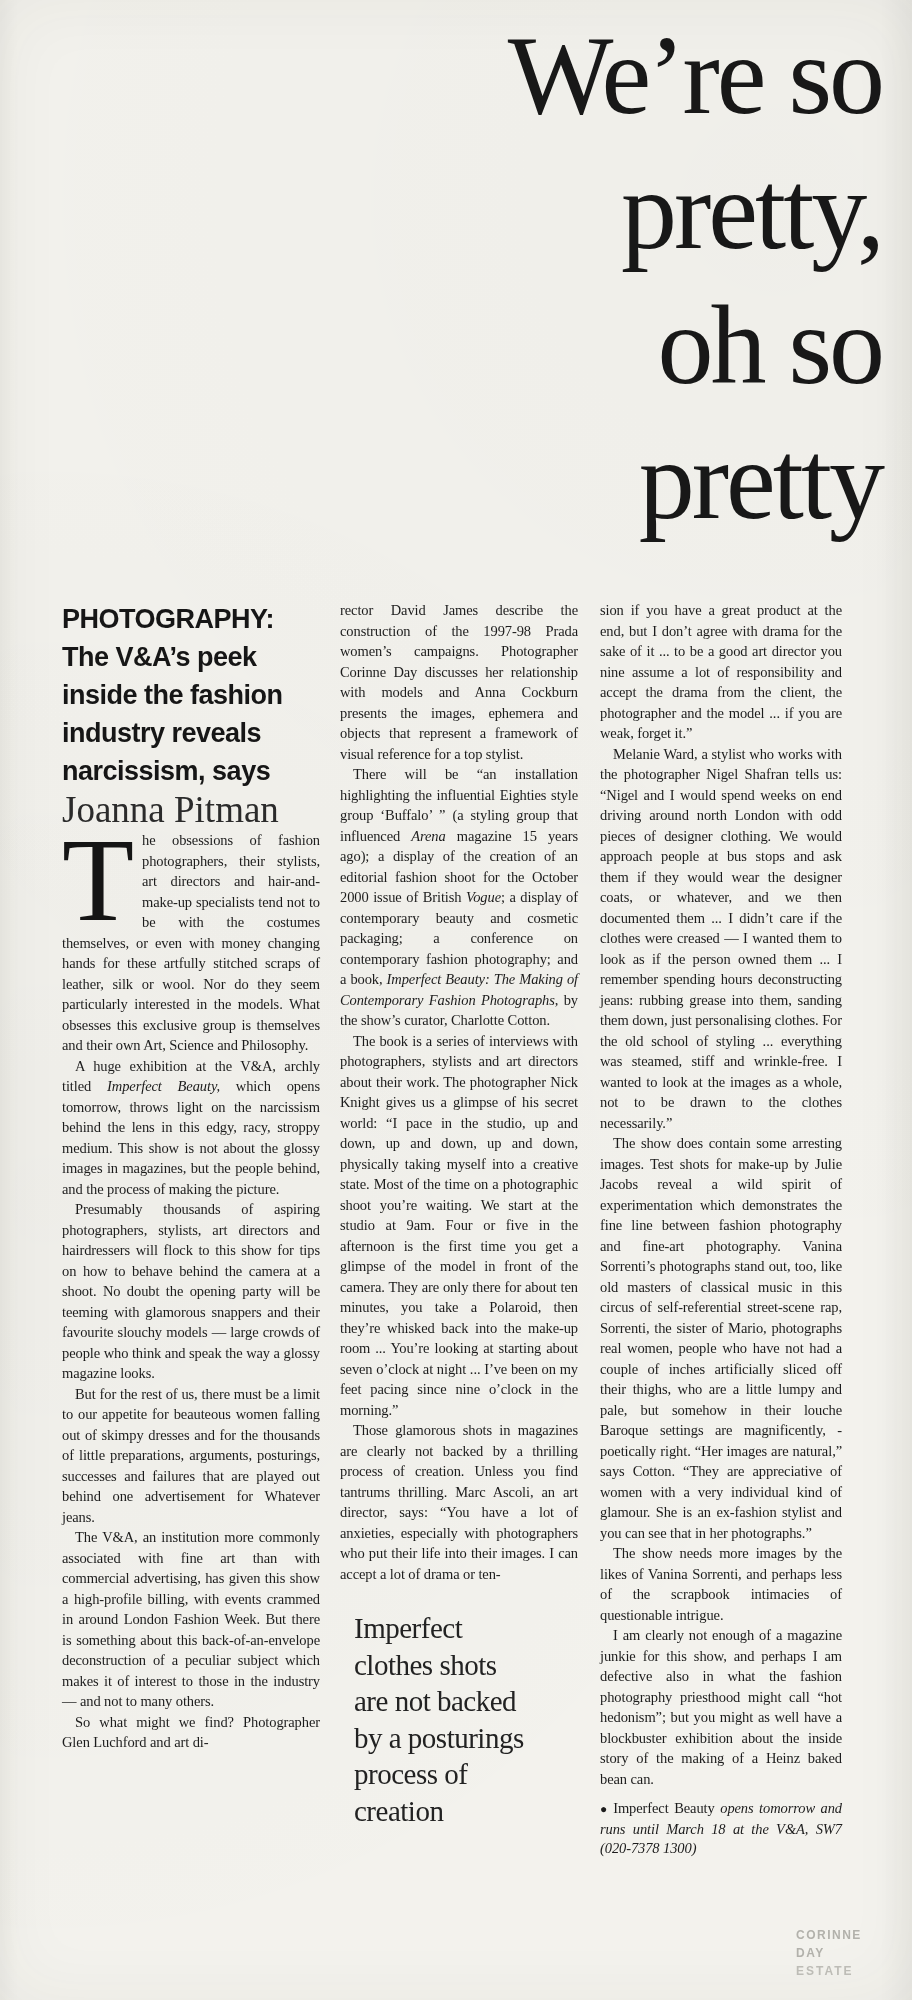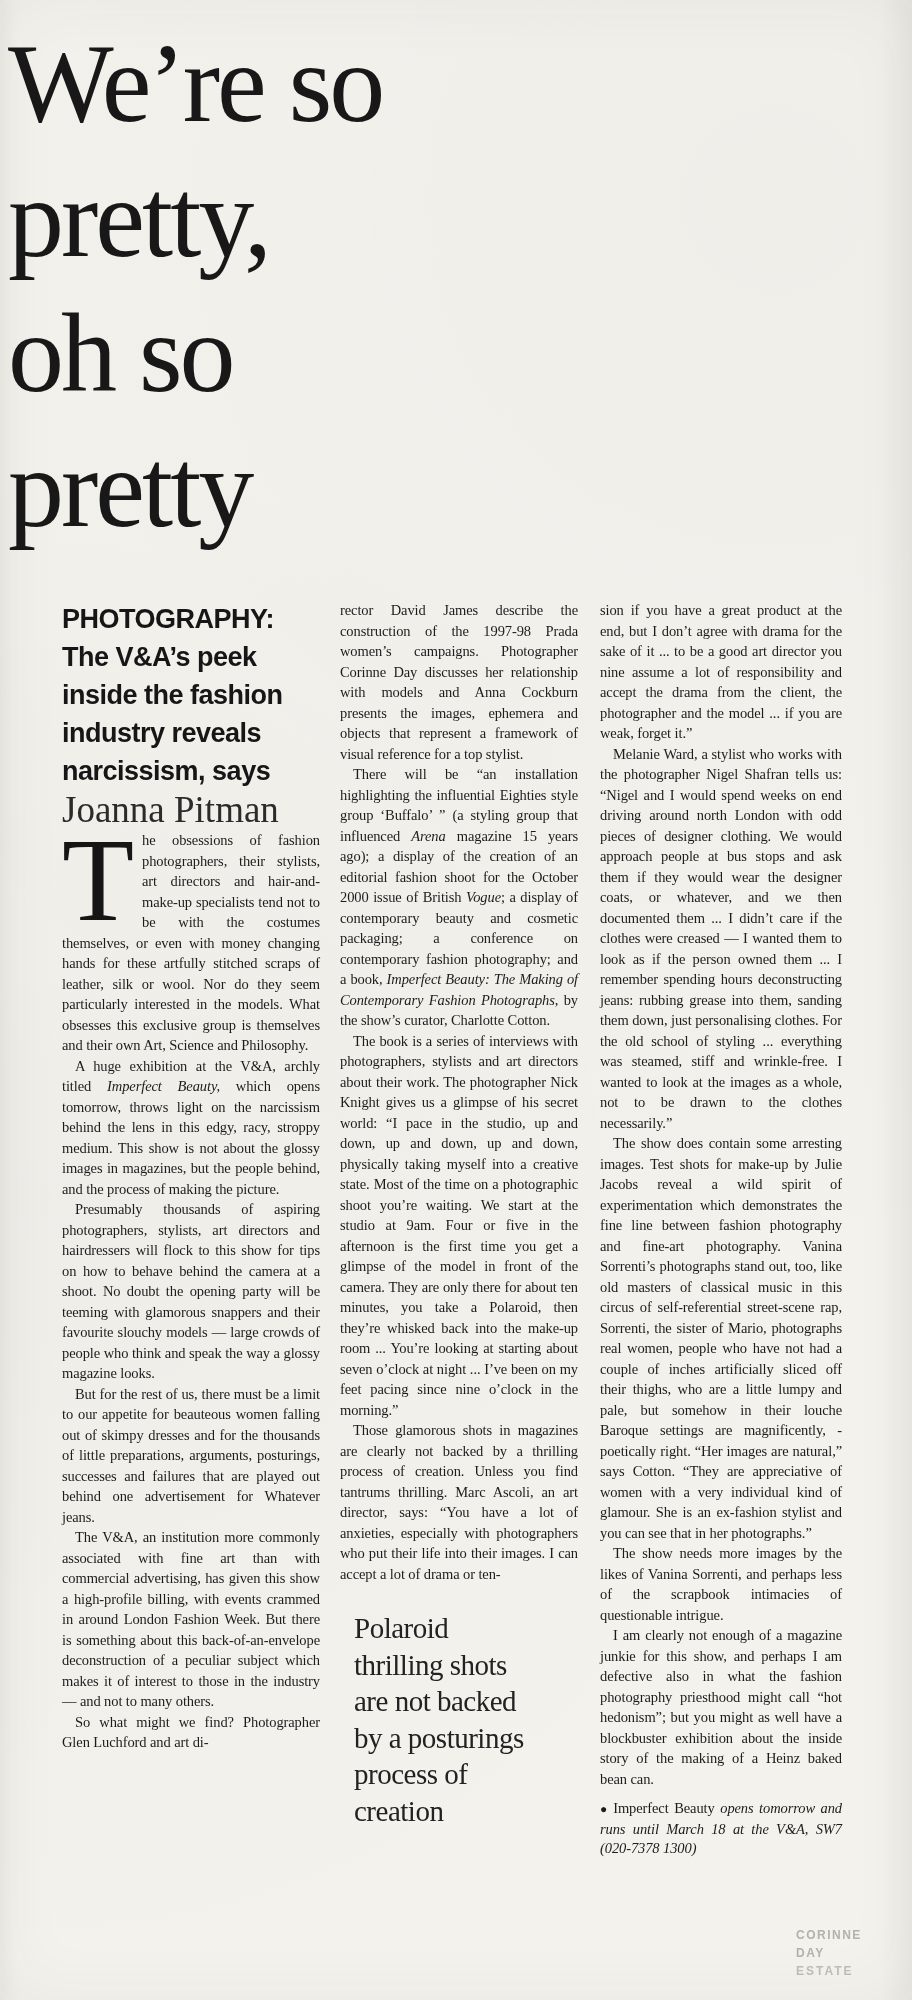--- a/index.html
+++ b/index.html
@@ -11,22 +11,22 @@
       radial-gradient(circle at 85% 10%, rgba(0,0,0,0.015), transparent 60%),
       radial-gradient(circle at 5% 60%, rgba(0,0,0,0.02), transparent 55%),
       linear-gradient(90deg, rgba(0,0,0,0.03) 0, transparent 18px, transparent 880px, rgba(0,0,0,0.04) 100%);
     box-shadow:inset 0 0 70px rgba(60,55,40,0.05);
     overflow:hidden;
     color:#1e1e1e;
     font-family:"Liberation Serif", serif;
   }
   .headline{
     position:absolute;top:8px;left:0;right:30px;
-    margin:8px;
-    text-align:left;
+    margin:0;
+    text-align:right;
     font-family:"Liberation Serif", serif;
     font-weight:normal;
     font-size:112px;
     line-height:135px;
     letter-spacing:-3px;
     color:#181818;
   }
   .content{
     position:absolute;top:600px;left:62px;width:782px;
     display:flex;
@@ -127,22 +127,22 @@
       <p class="body indent">So what might we find? Photographer Glen Luchford and art di-</p>
     </div>
 
     <div class="col col-mid">
       <p class="body">rector David James describe the construction of the 1997-98 Prada women’s campaigns. Photographer Corinne Day discusses her relationship with models and Anna Cockburn presents the images, ephemera and objects that represent a framework of visual reference for a top stylist.</p>
       <p class="body indent"><span>There will be “an installation highlighting the influential Eighties style group ‘Buffalo’ ” (a styling group that influenced </span><span class="ital">Arena</span><span> magazine 15 years ago); a display of the creation of an editorial fashion shoot for the October 2000 issue of British </span><span class="ital">Vogue</span><span>; a display of contemporary beauty and cosmetic packaging; a conference on contemporary fashion photography; and a book, </span><span class="ital">Imperfect Beauty: The Making of Contemporary Fashion Photographs</span><span>, by the show’s curator, Charlotte Cotton.</span></p>
       <p class="body indent">The book is a series of interviews with photographers, stylists and art directors about their work. The photographer Nick Knight gives us a glimpse of his secret world: “I pace in the studio, up and down, up and down, up and down, physically taking myself into a creative state. Most of the time on a photographic shoot you’re waiting. We start at the studio at 9am. Four or five in the afternoon is the first time you get a glimpse of the model in front of the camera. They are only there for about ten minutes, you take a Polaroid, then they’re whisked back into the make-up room ... You’re looking at starting about seven o’clock at night ... I’ve been on my feet pacing since nine o’clock in the morning.”</p>
       <p class="body indent">Those glamorous shots in magazines are clearly not backed by a thrilling process of creation. Unless you find tantrums thrilling. Marc Ascoli, an art director, says: “You have a lot of anxieties, especially with photographers who put their life into their images. I can accept a lot of drama or ten-</p>
 
       <div class="pullquote">
-        <div>Polaroid</div>
-        <div>thrilling shots</div>
+        <div>Imperfect</div>
+        <div>clothes shots</div>
         <div>are not backed</div>
         <div>by a posturings</div>
         <div>process of</div>
         <div>creation</div>
       </div>
     </div>
 
     <div class="col col-right">
       <p class="body">sion if you have a great product at the end, but I don’t agree with drama for the sake of it ... to be a good art director you nine assume a lot of responsibility and accept the drama from the client, the photographer and the model ... if you are weak, forget it.”</p>
       <p class="body indent">Melanie Ward, a stylist who works with the photographer Nigel Shafran tells us: “Nigel and I would spend weeks on end driving around north London with odd pieces of designer clothing. We would approach people at bus stops and ask them if they would wear the designer coats, or whatever, and we then documented them ... I didn’t care if the clothes were creased — I wanted them to look as if the person owned them ... I remember spending hours deconstructing jeans: rubbing grease into them, sanding them down, just personalising clothes. For the old school of styling ... everything was steamed, stiff and wrinkle-free. I wanted to look at the images as a whole, not to be drawn to the clothes necessarily.”</p>

